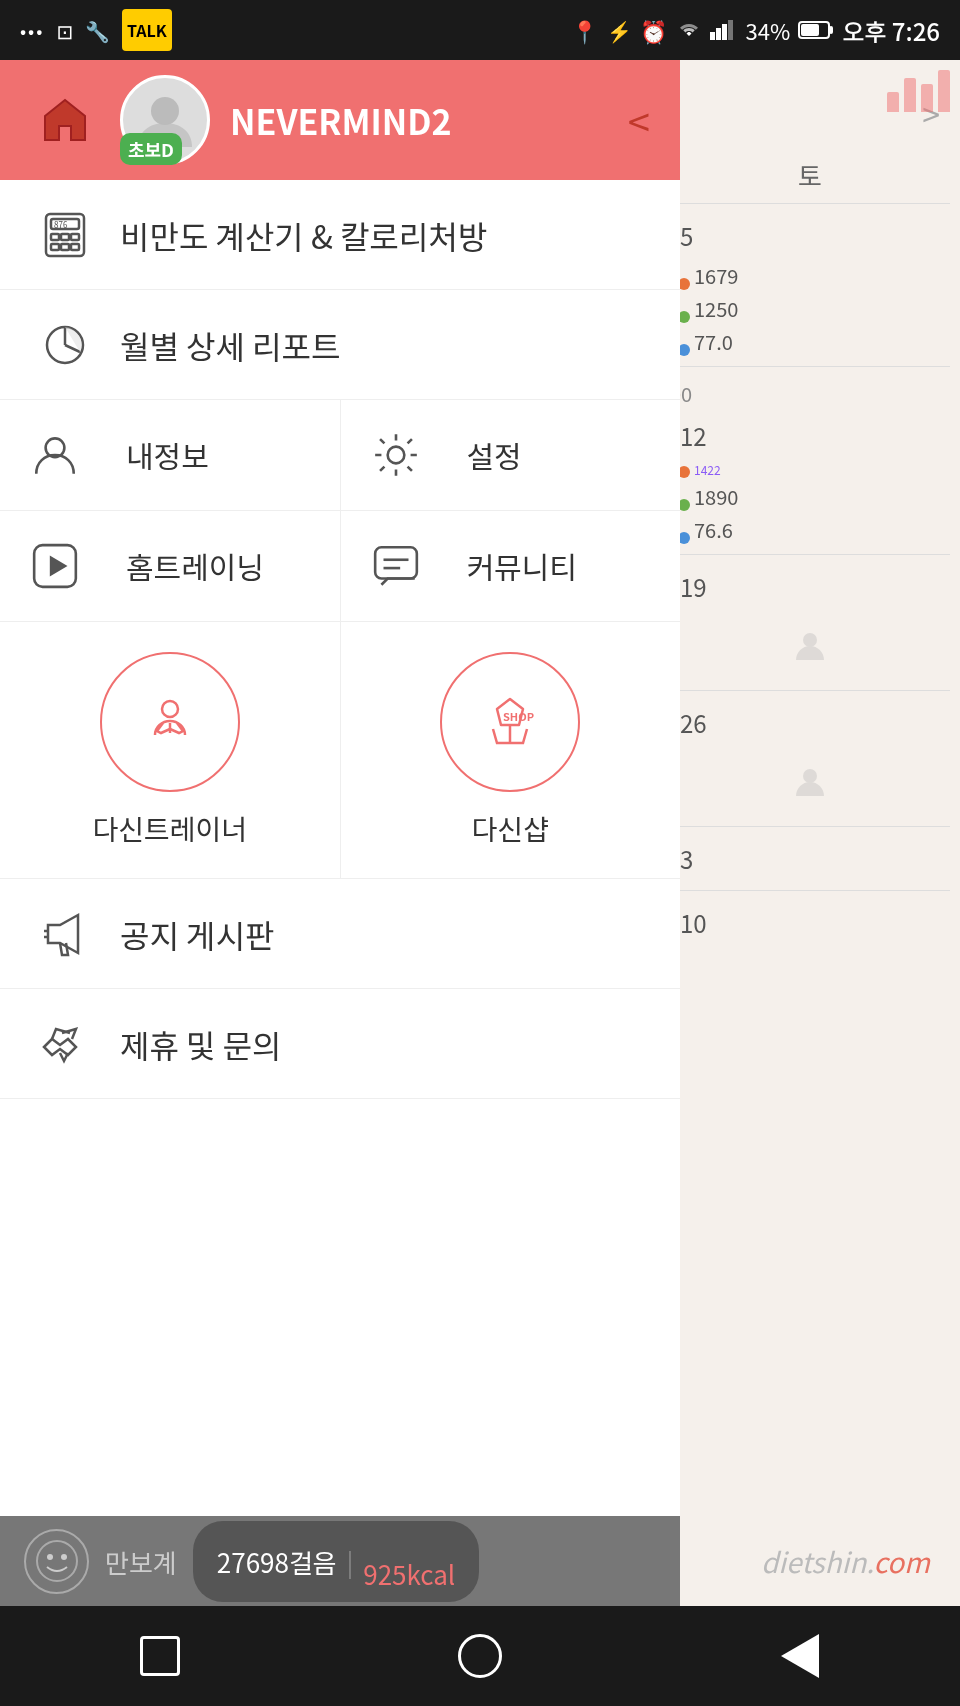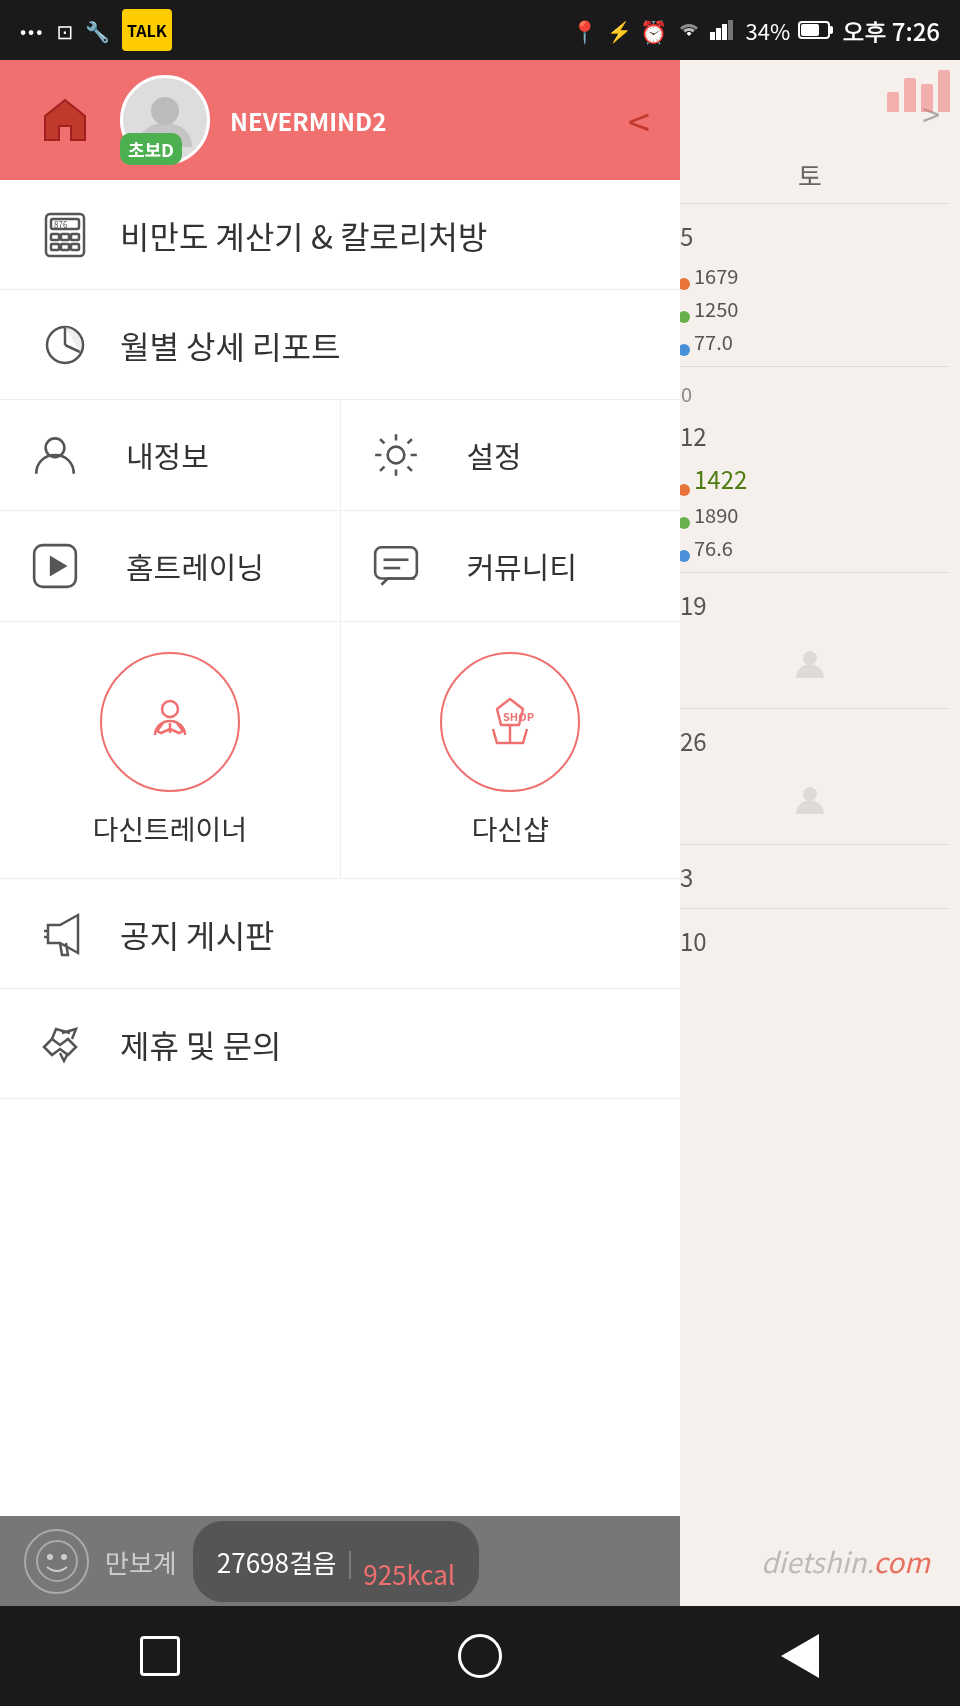--- a/index.html
+++ b/index.html
@@ -145,21 +145,21 @@
       bottom: 0;
       left: 0;
       background: #4caf50;
       color: white;
       font-size: 18px;
       padding: 3px 8px;
       border-radius: 10px;
       font-weight: bold;
     }
     .username {
-      font-size: 24px;
+      font-size: 34px;
       font-weight: bold;
       color: white;
       flex: 1;
     }
     .back-arrow {
       font-size: 40px;
       color: #c0392b;
     }
 
     
@@ -436,21 +436,21 @@
   </div>
   <div class="cal-divider"></div>
 
   <div class="cal-week">
     <div style="display:flex;align-items:center;gap:6px;padding:4px 0;">
       <span style="font-size:20px;color:#888;white-space:nowrap;">00</span>
     </div>
     <div class="cal-date">12</div>
     <div class="cal-entry">
       <span class="dot dot-orange"></span>
-      <span style="font-size:24px;color:#4d7c0f;">1422</span>
+      <span style="font-size:12px;color:#8b5cf6;">1422</span>
     </div>
     <div class="cal-entry">
       <span class="dot dot-green"></span>
       <span style="font-size:20px;color:#555;">1890</span>
     </div>
     <div class="cal-entry">
       <span class="dot dot-blue"></span>
       <span style="font-size:20px;color:#555;">76.6</span>
     </div>
   </div>

